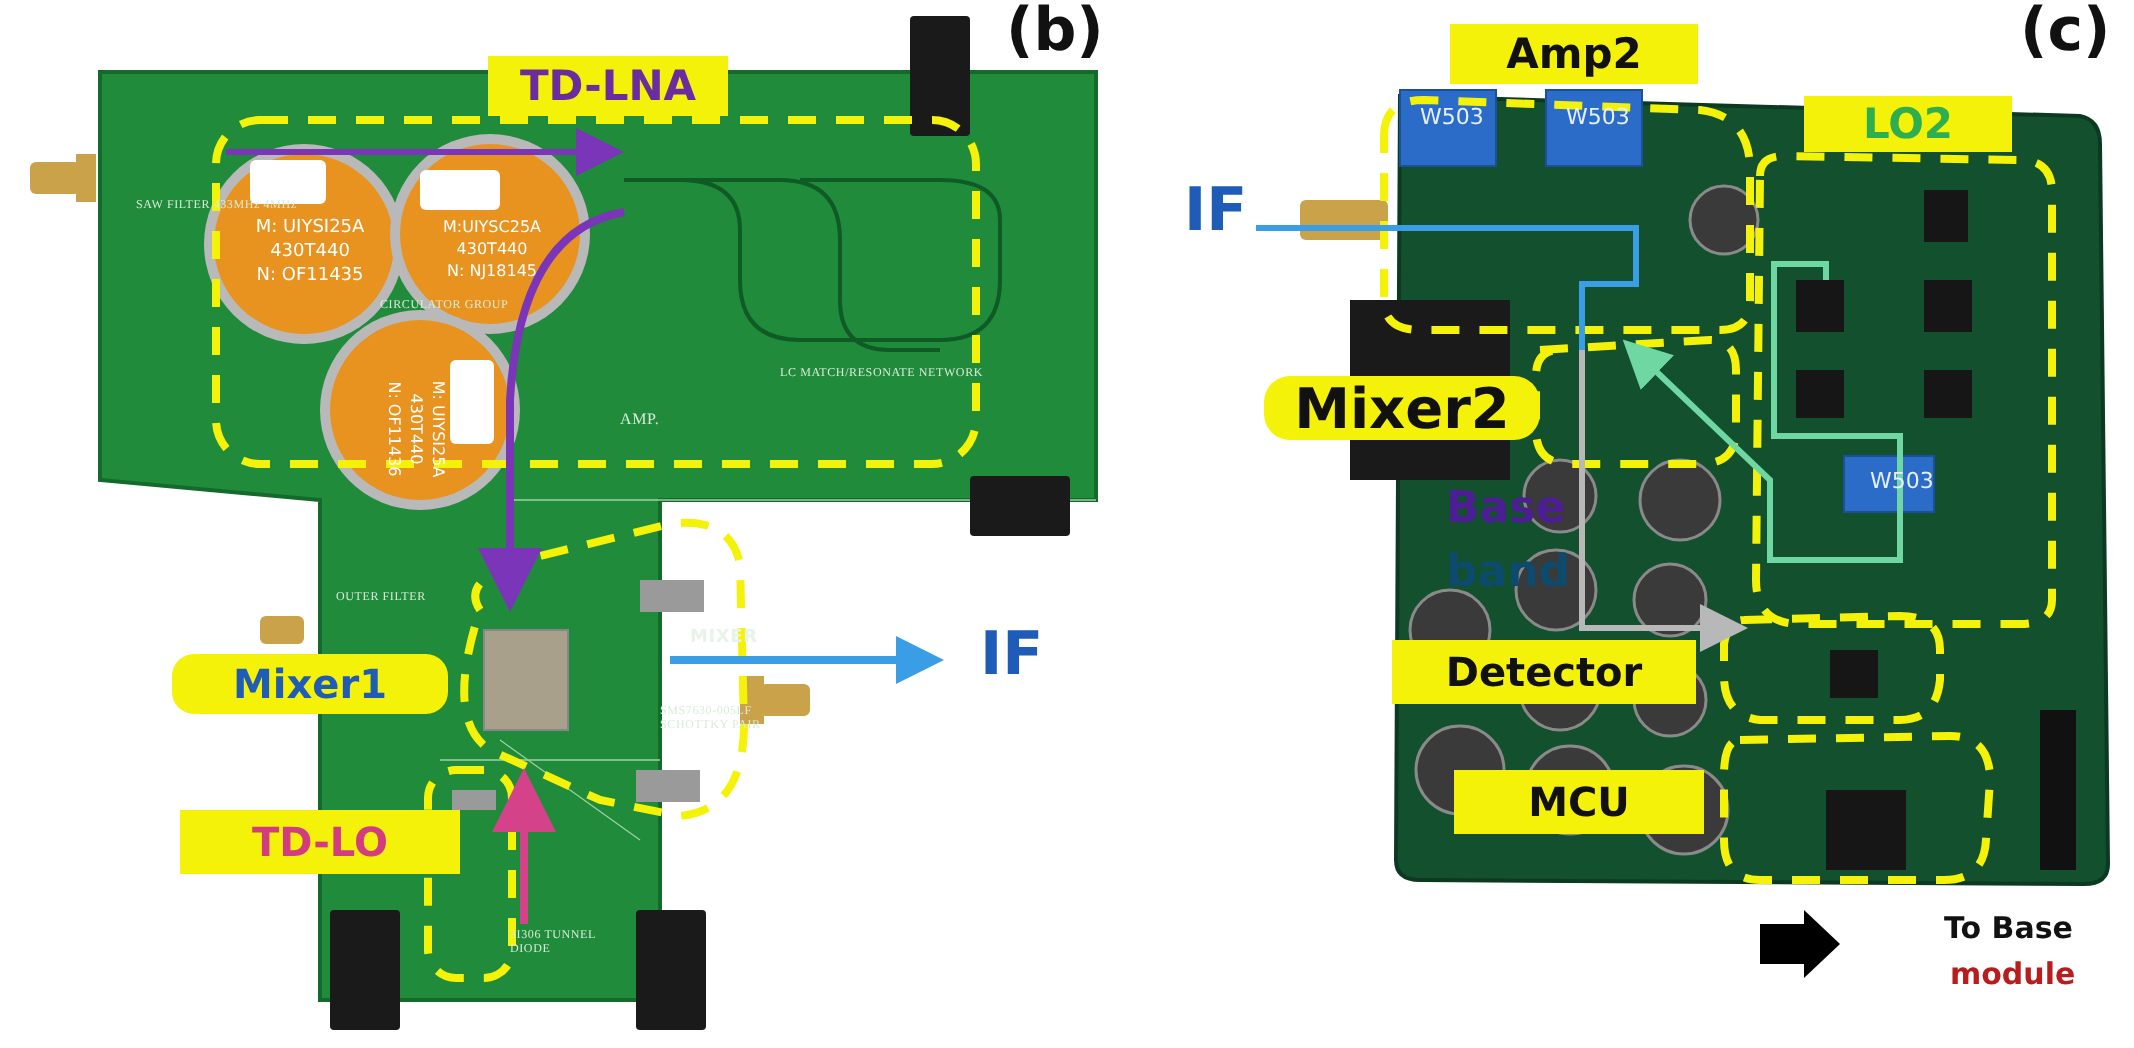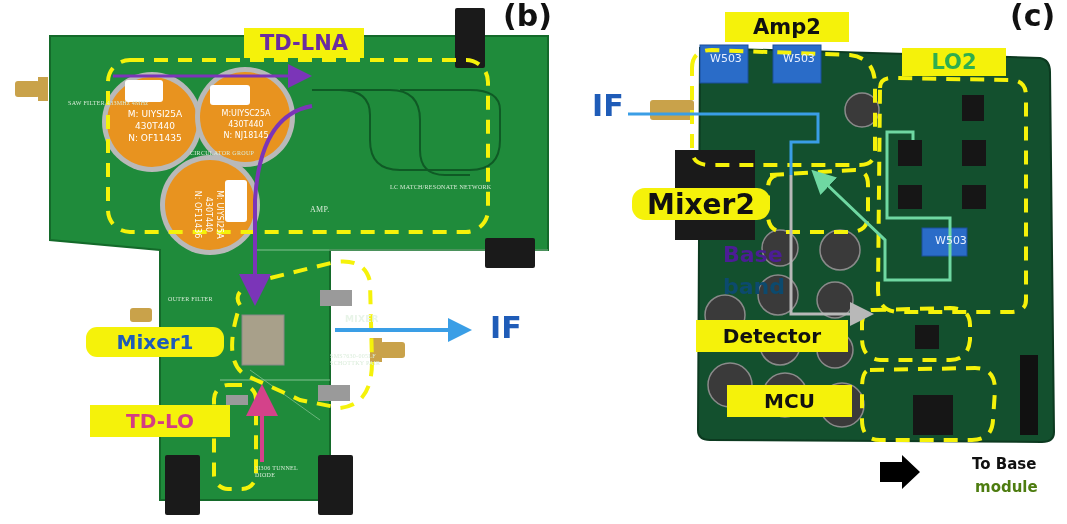--- a/index.html
+++ b/index.html
@@ -197,15 +197,15 @@
   <div class="tag" style="left:116px;top:320px;width:152px;height:32px;font-size:20px;color:#111;">
     <span>Detector</span>
   </div>
   <div class="tag" style="left:147px;top:385px;width:125px;height:32px;font-size:20px;color:#111;justify-content:center;">
     <span>MCU</span>
   </div>
   <div class="lbl" style="left:12px;top:88px;font-size:30px;color:#1f5cb8;">IF</div>
   <div class="lbl" style="left:143px;top:242px;font-size:22px;color:#4c1d95;">Base</div>
   <div class="lbl" style="left:143px;top:274px;font-size:22px;color:#0c4a6e;">band</div>
   <div class="lbl" style="left:392px;top:455px;font-size:15px;color:#111;">To Base</div>
-  <div class="lbl" style="left:395px;top:478px;font-size:15px;color:#4d7c0f;">module</div>
+  <div class="lbl" style="left:395px;top:478px;font-size:15px;color:#b91c1c;">module</div>
   <div class="lbl panel-letter" style="left:430px;top:-2px;">(c)</div>
 </div>
 
 </body></html>

